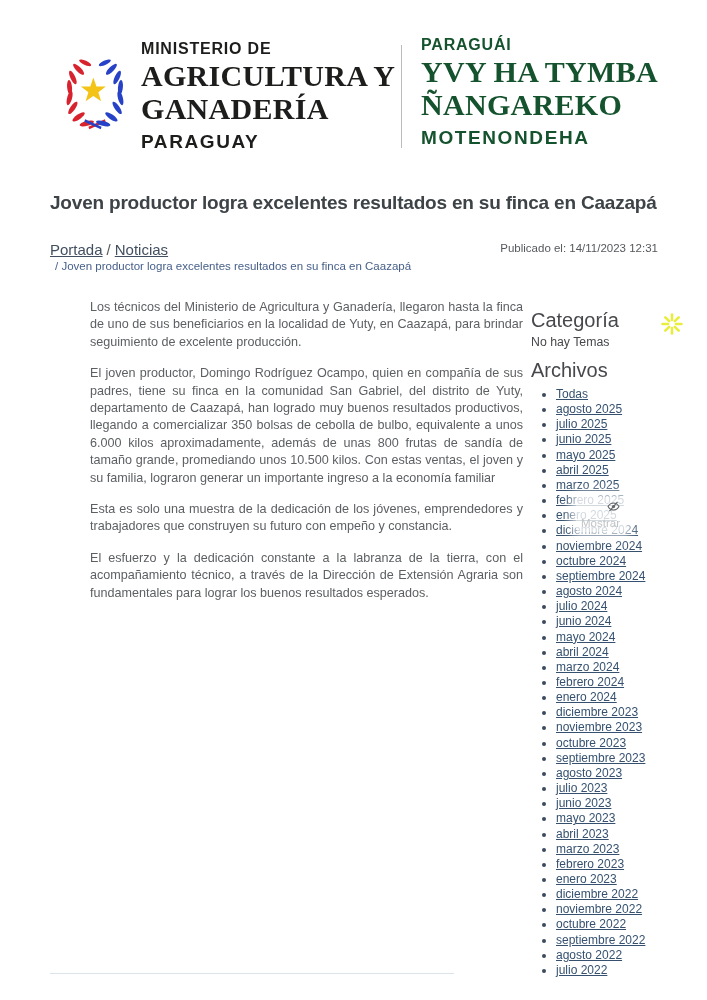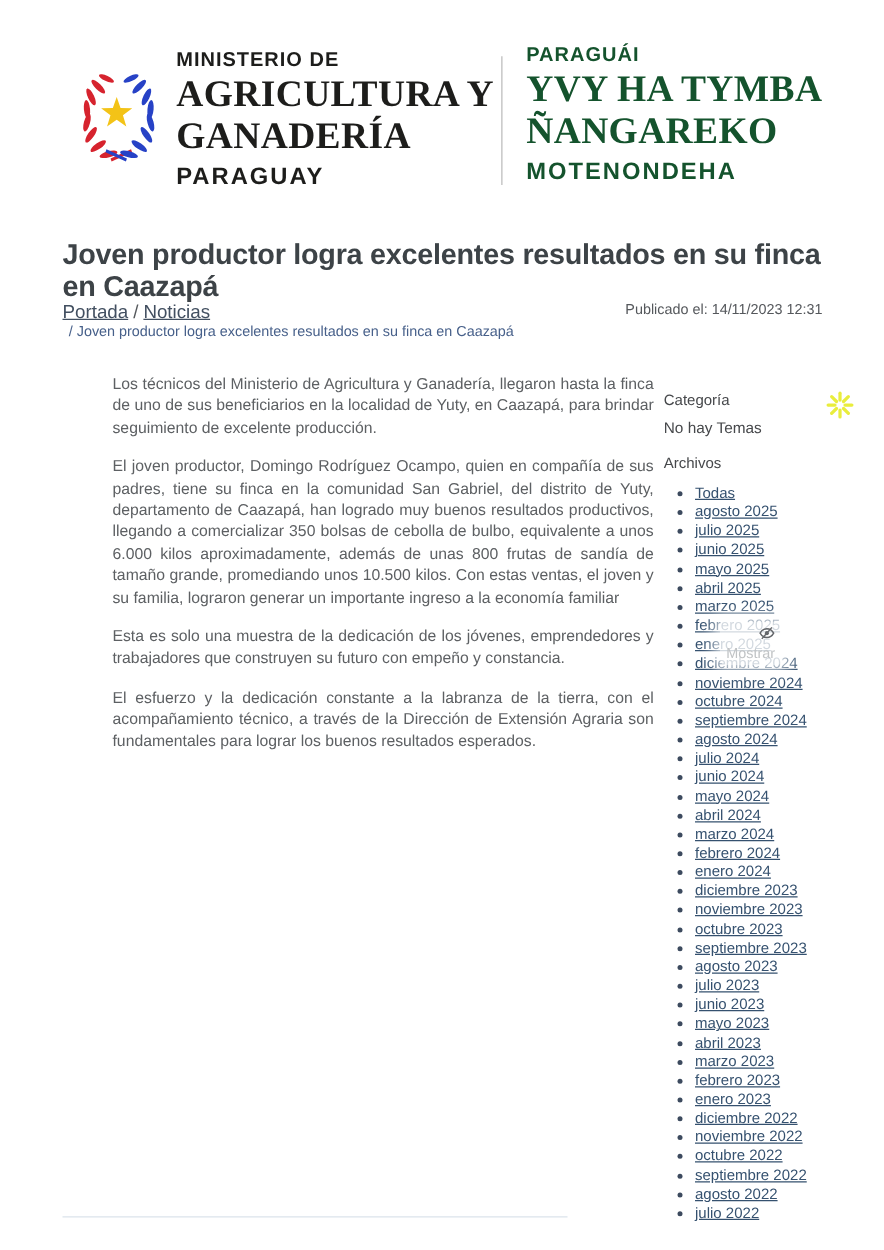--- a/index.html
+++ b/index.html
@@ -11,35 +11,35 @@
   .emblem { position:absolute; left:54px; top:42px; width:82px; height:94px; }
   .hdr-left { position:absolute; left:141px; top:39px; color:#1d1d1b; }
   .hdr-right { position:absolute; left:421px; top:35px; color:#14532d; }
   .hdr-small-top { font-size:16px; font-weight:bold; letter-spacing:0.8px; line-height:20px; }
   .hdr-serif { font-family:"Liberation Serif", serif; font-weight:bold; font-size:30px; line-height:33px; letter-spacing:0.3px; }
   .hdr-small-bot { font-size:19px; font-weight:bold; letter-spacing:1.6px; line-height:24px; margin-top:5px; }
   .hdr-divider { position:absolute; left:401px; top:45px; width:1px; height:103px; background:#bcbcbc; }
 
   
   .article-title { position:absolute; left:50px; top:190px; width:622px;
-    font-size:23px; font-weight:bold; color:#3d4347; line-height:26px; letter-spacing:-0.2px; }
+    font-size:19px; font-weight:bold; color:#3d4347; line-height:26px; letter-spacing:-0.2px; }
   .breadcrumb { position:absolute; left:50px; top:241px; font-size:15px; color:#55585c;text-align:right; }
   .breadcrumb a { color:#424f60; text-decoration:underline; cursor:pointer; }
   .bc-sep { margin:0 4px; color:#55585c; }
   .breadcrumb-current { position:absolute; left:55px; top:260px; font-size:11.5px; color:#47608a; }
   .published { position:absolute; top:242px; right:49px; font-size:11.5px; color:#55585c; }
 
   
   .article-body { position:absolute; left:50px; top:299px; width:433px;
     font-size:12.6px; line-height:17.4px; color:#5d6063; text-align:justify;margin-left:40px; }
   .article-body p { margin:0 0 14px 0; }
 
   
   .sidebar { position:absolute; left:531px; top:312px; width:168px; }
-  .side-heading { font-size:12px; color:#46484b; line-height:17px; }
+  .side-heading { font-size:20px; color:#46484b; line-height:17px; }
   .cat-empty { margin-top:5px; font-size:12.3px; color:#46484b; line-height:16px; }
   .arch-heading { margin-top:12px; }
   .spinner { position:absolute; left:129px; top:0px; width:24px; height:24px; }
   ul.archives { margin:8px 0 0 0; padding-left:25px; list-style:disc; color:#3c4a5e; }
   ul.archives li { font-size:12px; line-height:15.15px; }
   ul.archives a { color:#35516f; text-decoration:underline; cursor:pointer; }
 
   
   .mostrar-tip { position:absolute; left:576px; top:497px; z-index:6;
     display:flex; align-items:flex-end; gap:4px; padding:3px 7px 3px 5px;

